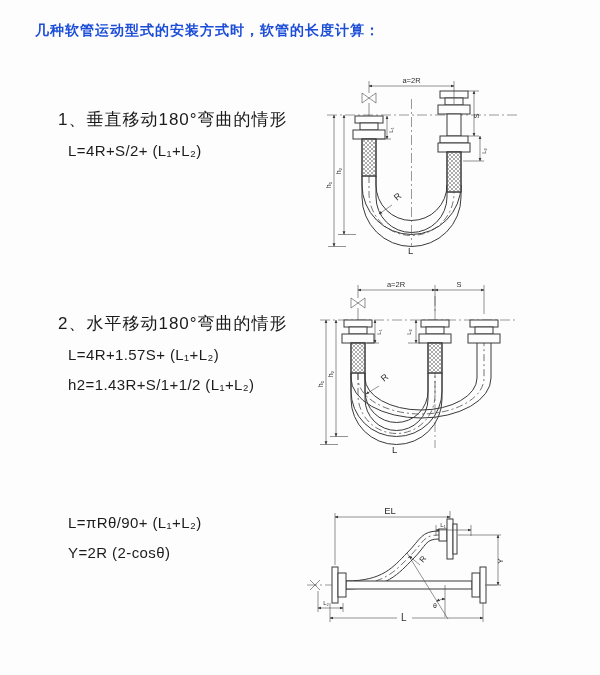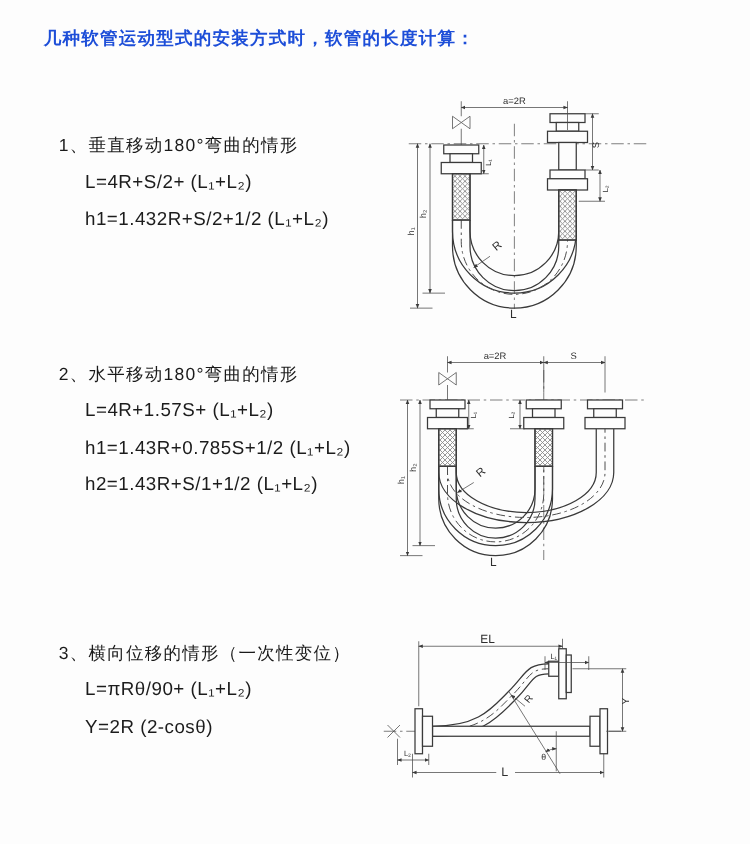--- a/index.html
+++ b/index.html
@@ -7,27 +7,27 @@
     width:600px;height:675px;position:relative;background:#fdfdfd;
     font-family:"Liberation Sans","DejaVu Sans",sans-serif;color:#1f1f1f;
     overflow:hidden;
   }
   .page-title{
     position:absolute;left:35px;top:22px;font-size:14px;font-weight:600;
     letter-spacing:1px;color:#1d4ed8;
   }
   .section{position:absolute;}
   .section .sec-heading{
-    font-size:14px;font-weight:500;margin:0 0 11px 1px;letter-spacing:1px;color:#1a1a1a;
+    font-size:17px;font-weight:500;margin:0 0 11px 12px;letter-spacing:1px;color:#1a1a1a;
   }
   .section p.formula{
     font-size:15px;margin:0 0 12.5px 0;padding-left:22px;letter-spacing:.4px;color:#1c1c1c;
   }
   #sec1{left:46px;top:108px;}
-  #sec2{left:46px;top:291px;}
+  #sec2{left:46px;top:312px;}
   #sec3{left:46px;top:514px;}
   .diag{position:absolute;}
   #d1{left:312px;top:73px;}
   #d2{left:312px;top:276px;}
   #d3{left:295px;top:503px;}
   svg{display:block;}
   svg text{font-family:"Liberation Sans","DejaVu Sans",sans-serif;fill:#2e2e2e;}
   .ln{stroke:#3a3a3a;stroke-width:1;fill:none;}
   .ln-thin{stroke:#4a4a4a;stroke-width:.6;fill:none;}
   .cl{stroke:#6d6d6d;stroke-width:.7;fill:none;stroke-dasharray:10 3 2 3;}
@@ -35,32 +35,29 @@
   .wf{fill:#fdfdfd;stroke:#3a3a3a;stroke-width:1;}
 </style>
 </head>
 <body>
 
 <div class="page-title">几种软管运动型式的安装方式时，软管的长度计算：</div>
 
 <div class="section" id="sec1">
   <h2 class="sec-heading">1、垂直移动180°弯曲的情形</h2>
   <p class="formula">L=4R+S/2+ (L₁+L₂)</p>
-  <p class="formula">h1=1.432R+S/2+1/2 (L₁+L₂)</p>
 </div>
 
 <div class="section" id="sec2">
   <h2 class="sec-heading">2、水平移动180°弯曲的情形</h2>
   <p class="formula">L=4R+1.57S+ (L₁+L₂)</p>
-  <p class="formula">h1=1.43R+0.785S+1/2 (L₁+L₂)</p>
   <p class="formula">h2=1.43R+S/1+1/2 (L₁+L₂)</p>
 </div>
 
 <div class="section" id="sec3">
-  <h2 class="sec-heading">3、横向位移的情形（一次性变位）</h2>
   <p class="formula">L=πRθ/90+ (L₁+L₂)</p>
   <p class="formula">Y=2R (2-cosθ)</p>
 </div>
 
 <div class="diag" id="d1">
 <svg width="285" height="185" viewBox="0 0 285 185">
   <defs>
     <marker id="m1" viewBox="0 0 10 10" refX="9" refY="5" markerWidth="6" markerHeight="6" orient="auto-start-reverse">
       <path d="M0,1 L10,5 L0,9 Z" fill="#3a3a3a"></path>
     </marker>

